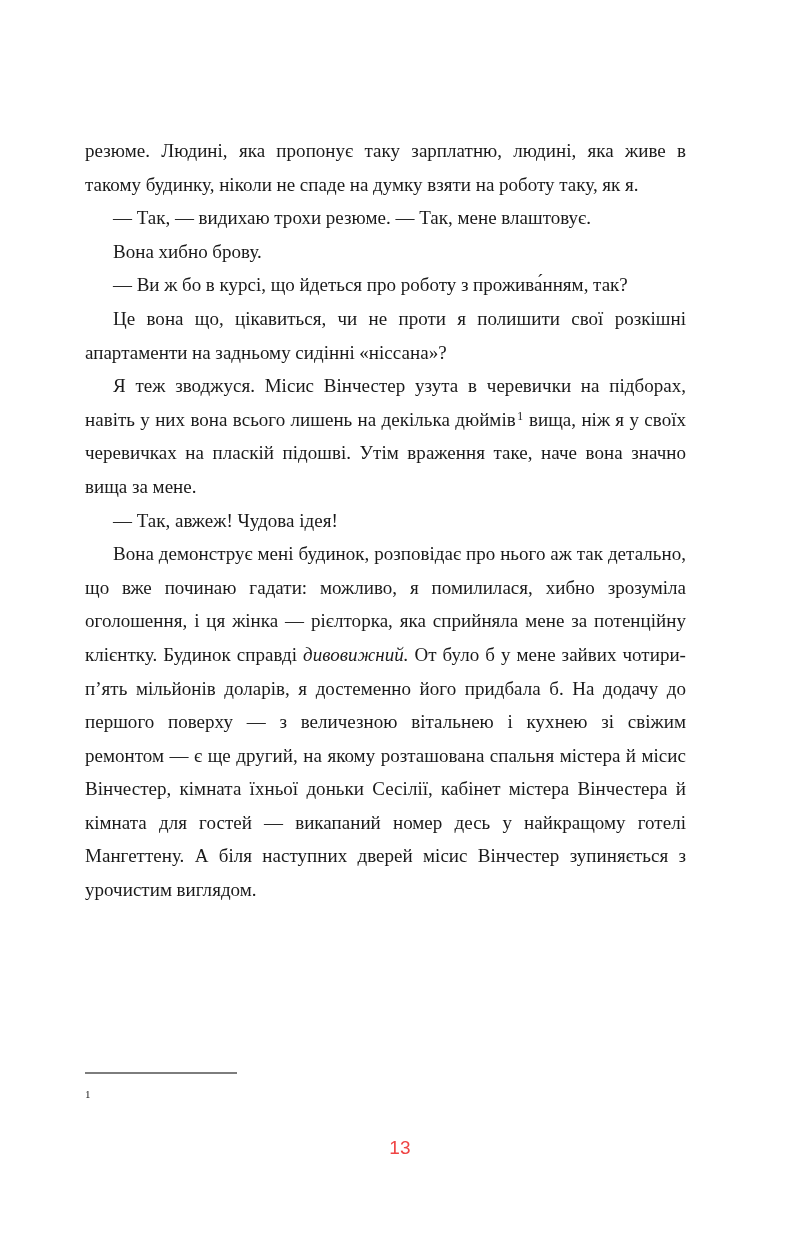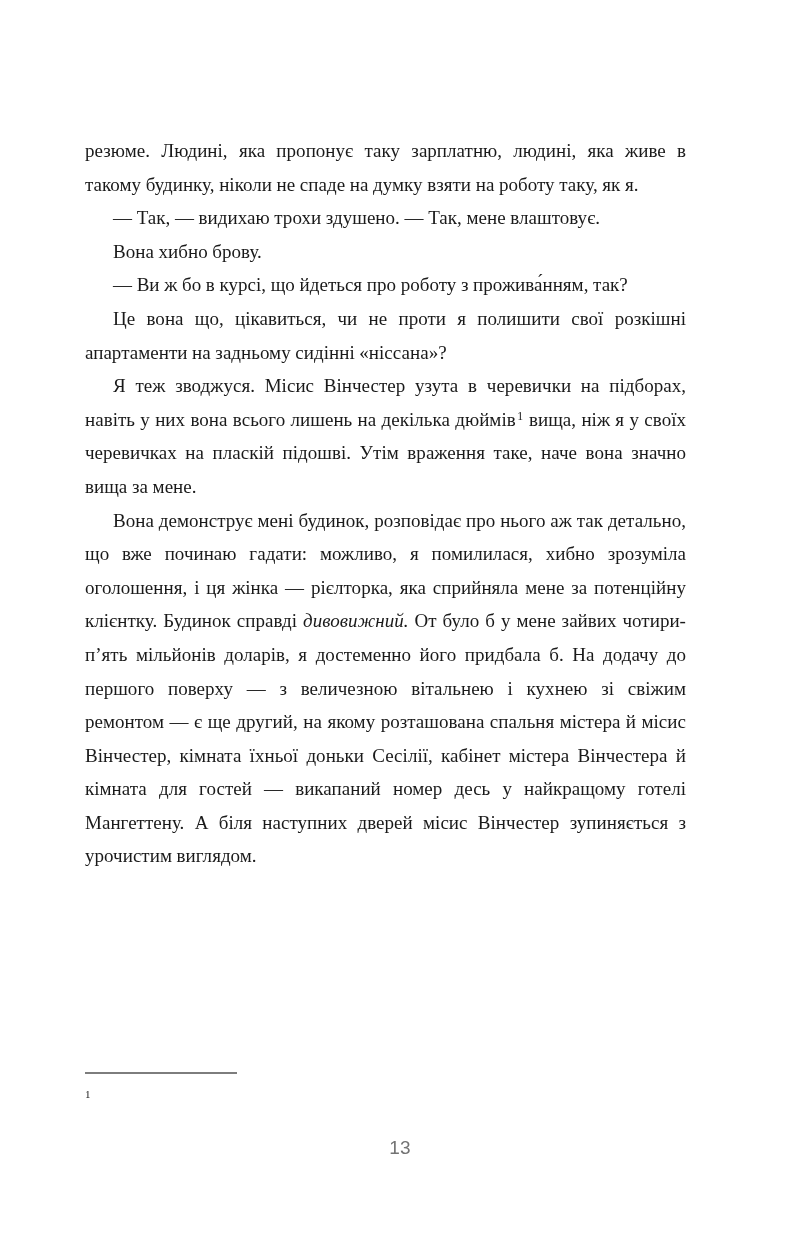--- a/index.html
+++ b/index.html
@@ -106,45 +106,46 @@
   
   .folio {
     position: absolute;
     left: 0;
     top: 1136px;
     width: 800px;
     text-align: center;
     font-family: "Liberation Sans", "DejaVu Sans", sans-serif;
     font-size: 19px;
     line-height: 24px;
-    color: #737373;
+    color: #ef4444;
     letter-spacing: 0.2px;
   }
 </style>
 </head>
 <body>
 
 <div class="page">
 
   <div class="text-column">
 
     <p class="body-par no-indent">резюме. Людині, яка пропонує таку зарплатню, людині, яка живе в такому будинку, ніколи не спаде на думку взя­ти на роботу таку, як я.</p>
 
-    <p class="body-par">— Так, — видихаю трохи здушено. — Так, мене влаштовує.</p>
+    <p class="body-par">— Так, — видихаю трохи резюме. — Так, мене влаштовує.</p>
 
     <p class="body-par">Вона хибно брову.</p>
 
     <p class="body-par">— Ви ж бо в курсі, що йдеться про роботу з прожива́н­ням, так?</p>
 
     <p class="body-par">Це вона що, цікавиться, чи не проти я полишити свої розкішні апартаменти на задньому сидінні «ніссана»?</p>
 
 
 
     <p class="body-par"><span>Я теж зводжуся. Місис Вінчестер узута в черевички на підборах, навіть у них вона всього лишень на декілька дюймів</span><sup class="fn-ref">1</sup><span> вища, ніж я у своїх черевичках на пласкій підошві. Утім враження таке, наче вона значно вища за мене.</span></p>
 
+    <p class="body-par">— Так, авжеж! Чудова ідея!</p>
 
     <p class="body-par"><span>Вона демонструє мені будинок, розповідає про нього аж так детально, що вже починаю гадати: можливо, я по­милилася, хибно зрозуміла оголошення, і ця жінка — рієлторка, яка сприйняла мене за потенційну клієнтку. Будинок справді </span><em class="ital">дивовижний.</em><span> От було б у мене зайвих чотири-п’ять мільйонів доларів, я достеменно його при­дбала б. На додачу до першого поверху — з величезною вітальнею і кухнею зі свіжим ремонтом — є ще другий, на якому розташована спальня містера й місис Вінчестер, кімната їхньої доньки Сесілії, кабінет містера Вінчестера й кімната для гостей — викапаний номер десь у найкра­щому готелі Мангеттену. А біля наступних дверей місис Вінчестер зупиняється з урочистим виглядом.</span></p>
 
   </div>
 
   <div class="footnote-area">
     <div class="footnote-rule"></div>
     <div class="footnote-row">
       <span class="footnote-marker">1</span>
     </div>

